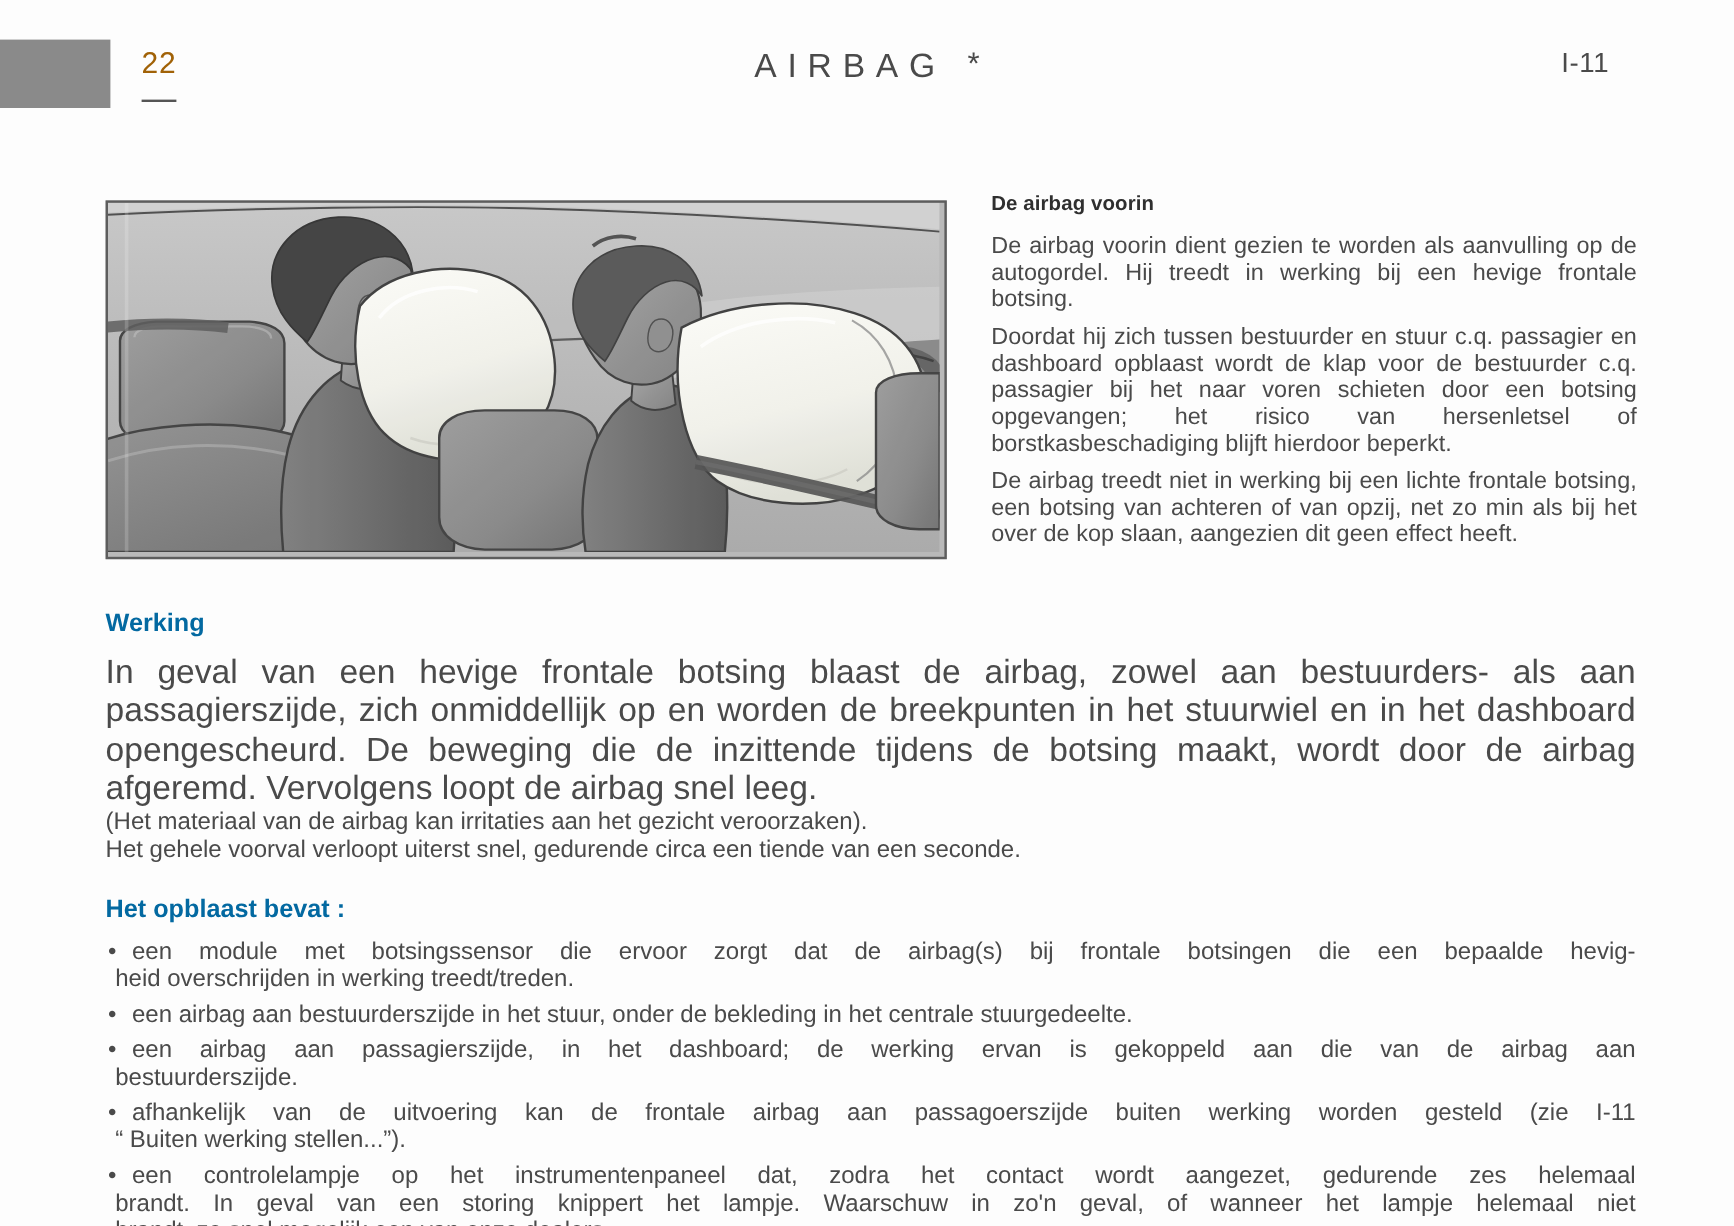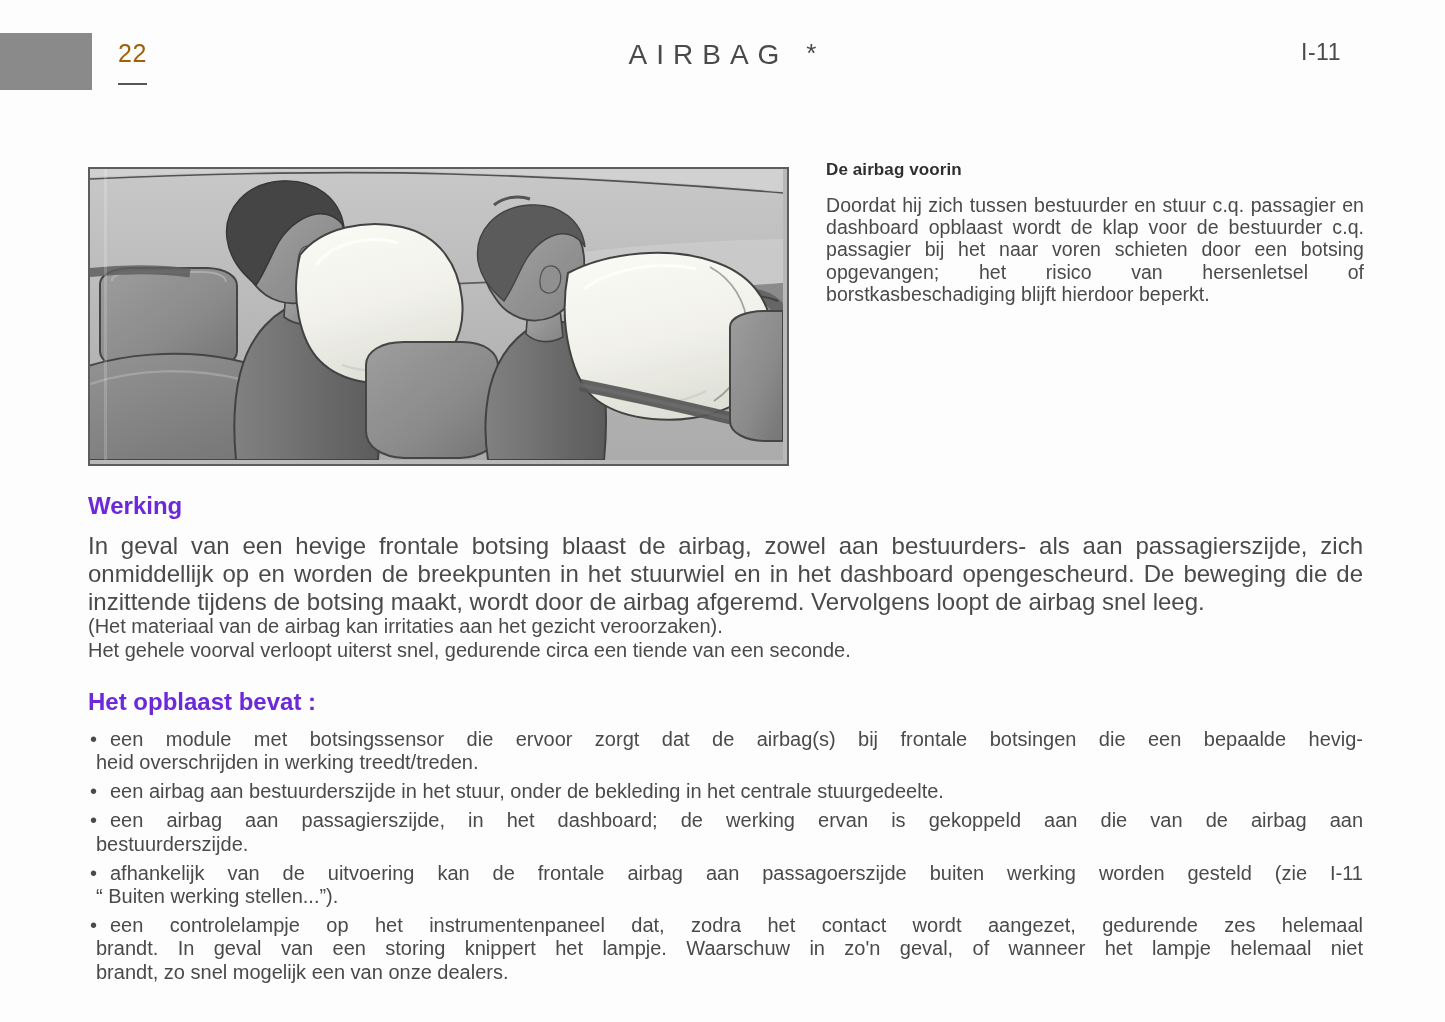--- a/index.html
+++ b/index.html
@@ -104,30 +104,30 @@
   #right-col p:last-child { margin-bottom: 0; }
 
   
   #lower {
     position: absolute;
     left: 88px;
     top: 492px;
     width: 1275px;
   }
   #lower h2 {
-    margin: 0 0 12px 0;
-    font-size: 24px;
+    margin: 16px 0 12px 0;
+    font-size: 21px;
     font-weight: bold;
-    color: #6d28d9;
+    color: #0369a1;
   }
   #werking-body {
     margin: 0 0 26px 0;
   }
   #werking-body .para-just {
-    font-size: 24px;
+    font-size: 28px;
     line-height: 1.16;
     color: #4a4a4a;
     text-align: justify;
     margin: 0;
   }
   #werking-body .line {
     font-size: 20px;
     line-height: 1.16;
     color: #4a4a4a;
     margin: 0;
@@ -300,21 +300,23 @@
       <path d="M640,158 C640,148 656,142 676,142 L693,142 L693,272 L676,272 C656,272 640,264 640,252 Z" fill="url(#seatGrad)" stroke="#3d3d3d" stroke-width="2"></path>
 
       <rect x="0" y="0" width="693" height="291" fill="#ffffff" opacity="0.045"></rect>
 
       <rect x="14" y="0" width="3" height="291" fill="#ffffff" opacity="0.18"></rect>
     </svg>
   </div>
 
   <div id="right-col">
     <h2>De airbag voorin</h2>
+    <p>De airbag voorin dient gezien te worden als aanvulling op de autogordel. Hij treedt in werking bij een hevige frontale botsing.</p>
     <p>Doordat hij zich tussen bestuurder en stuur c.q. passagier en dashboard opblaast wordt de klap voor de bestuurder c.q. passagier bij het naar voren schieten door een botsing opgevangen; het risico van hersenletsel of borstkasbeschadiging blijft hierdoor beperkt.</p>
+    <p>De airbag treedt niet in werking bij een lichte frontale botsing, een botsing van achteren of van opzij, net zo min als bij het over de kop slaan, aangezien dit geen effect heeft.</p>
   </div>
 
   <div id="lower">
 
     <h2>Werking</h2>
 
     <div id="werking-body">
       <p class="para-just">In geval van een hevige frontale botsing blaast de airbag, zowel aan bestuurders- als aan passagierszijde, zich onmiddellijk op en worden de breekpunten in het stuurwiel en in het dashboard opengescheurd. De beweging die de inzittende tijdens de botsing maakt, wordt door de airbag afgeremd. Vervolgens loopt de airbag snel leeg.</p>
       <p class="line">(Het materiaal van de airbag kan irritaties aan het gezicht veroorzaken).</p>
       <p class="line">Het gehele voorval verloopt uiterst snel, gedurende circa een tiende van een seconde.</p>

